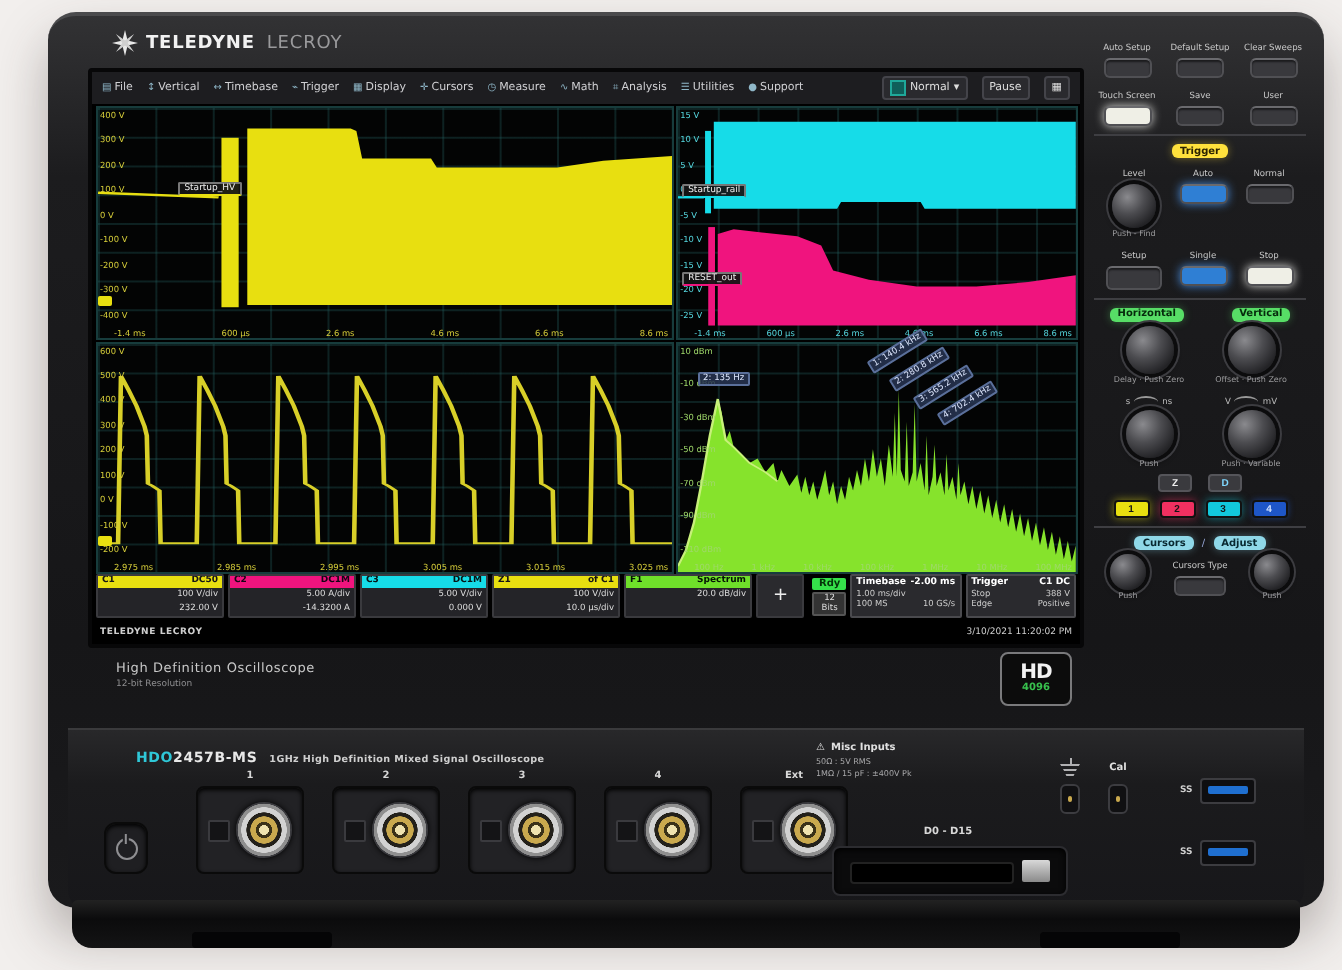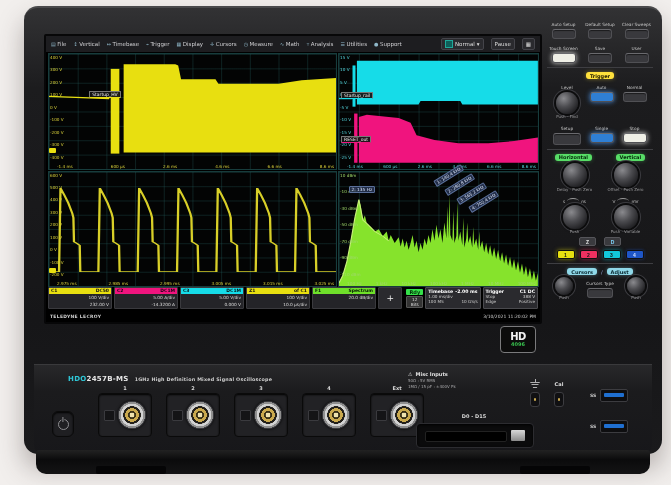--- a/index.html
+++ b/index.html
@@ -135,20 +135,28 @@
   .usblab{font-size:4.5px;color:#cfcfcf;font-weight:bold;}
   .usb{width:26px;height:11px;background:#0e0e10;border:1px solid #3c3c40;border-radius:2px;position:relative;}
   .usb::after{content:"";position:absolute;left:3px;right:3px;top:2.5px;height:4px;background:#1f6fd0;border-radius:1px;}
 </style>
 </head>
 <body>
 
 <div class="stage">
   <div class="scope">
 
+    <div class="logo">
+      <svg class="logo-star" viewBox="0 0 20 20">
+        <polygon points="10,0 12,8 20,10 12,12 10,20 8,12 0,10 8,8" fill="#e8e8e8"></polygon>
+        <polygon points="3,3 10,8 17,3 12,10 17,17 10,12 3,17 8,10" fill="#cfcfcf"></polygon>
+      </svg>
+      <span class="logo-t">TELEDYNE</span>
+        <span class="logo-l">LECROY</span>
+    </div>
 
     <div class="screen">
       <div class="menubar">
         <div style="display:flex;gap:7px;align-items:center;">
 
             <span class="mitem">
               <span class="mi">▤</span>
               <span>File</span>
             </span>
 
@@ -420,20 +428,24 @@
             </div>
         </div>
       </div>
 
       <div class="scrfoot">
         <span class="fb">TELEDYNE LECROY</span>
         <span>3/10/2021 11:20:02 PM</span>
       </div>
     </div>
 
+    <div class="unders">
+      <div class="t1">High Definition Oscilloscope</div>
+      <div class="t2">12-bit Resolution</div>
+    </div>
     <div class="hdbadge">
       <span class="hd">HD</span>
       <span class="hd2">4096</span>
     </div>
 
     <div class="panel">
       <div class="prow">
 
           <div class="pcell">
             <span class="plabel">Auto Setup</span>

